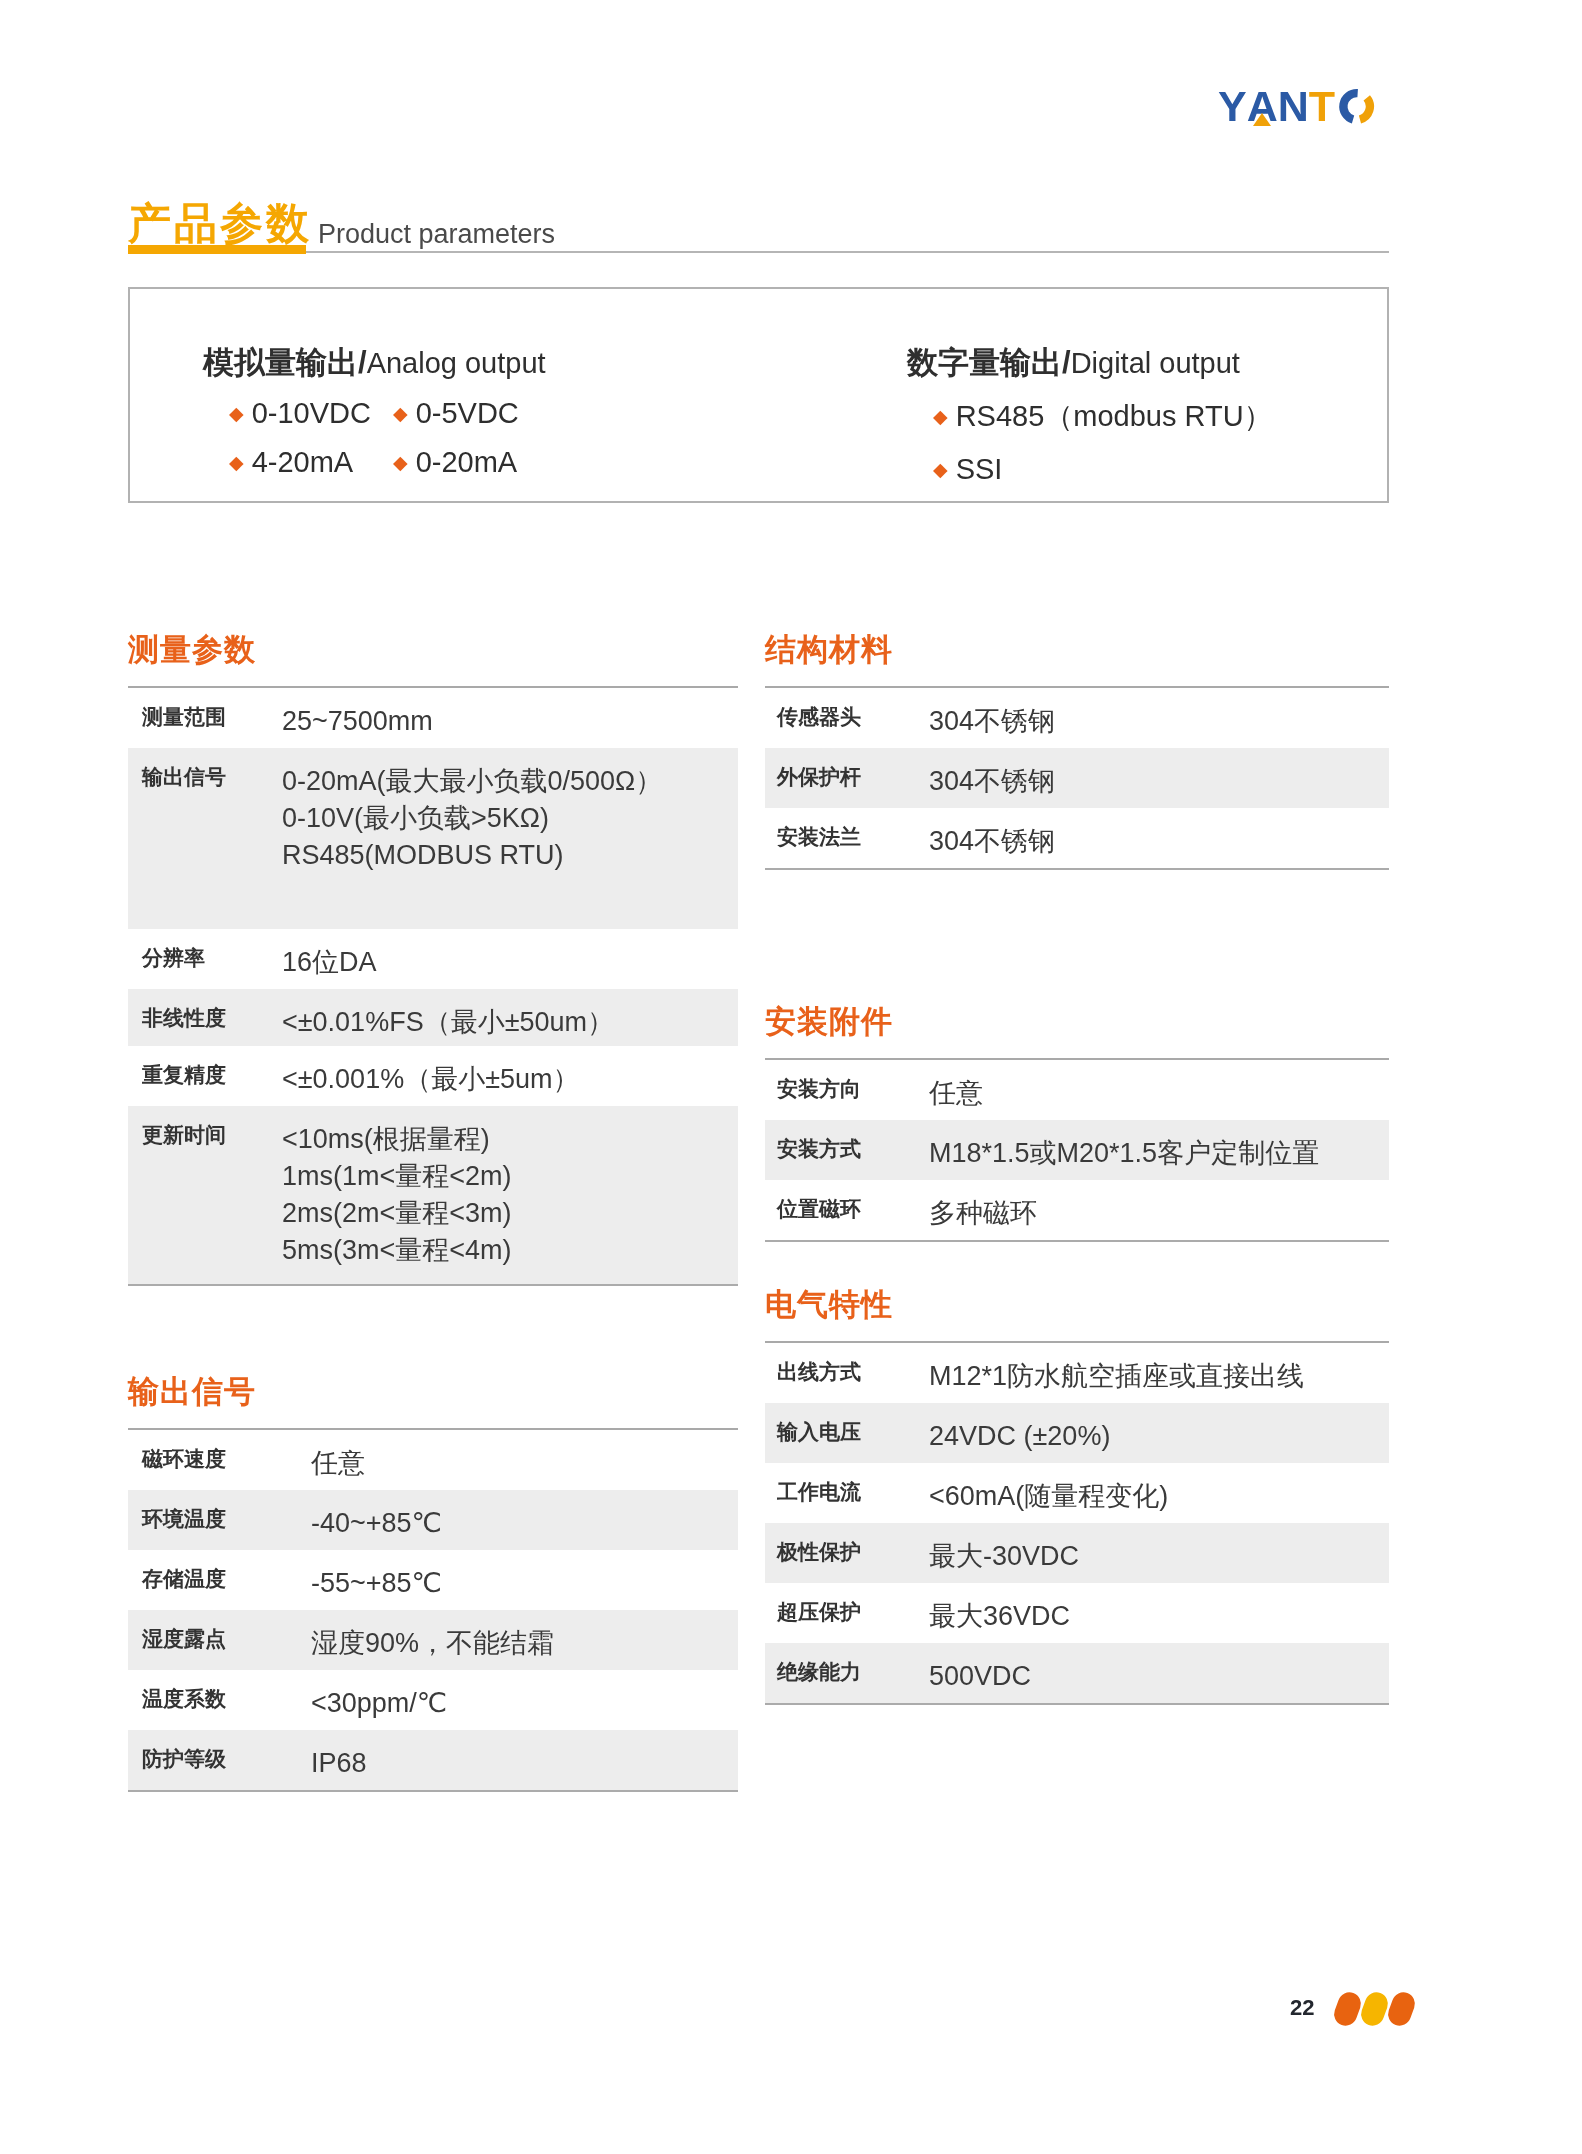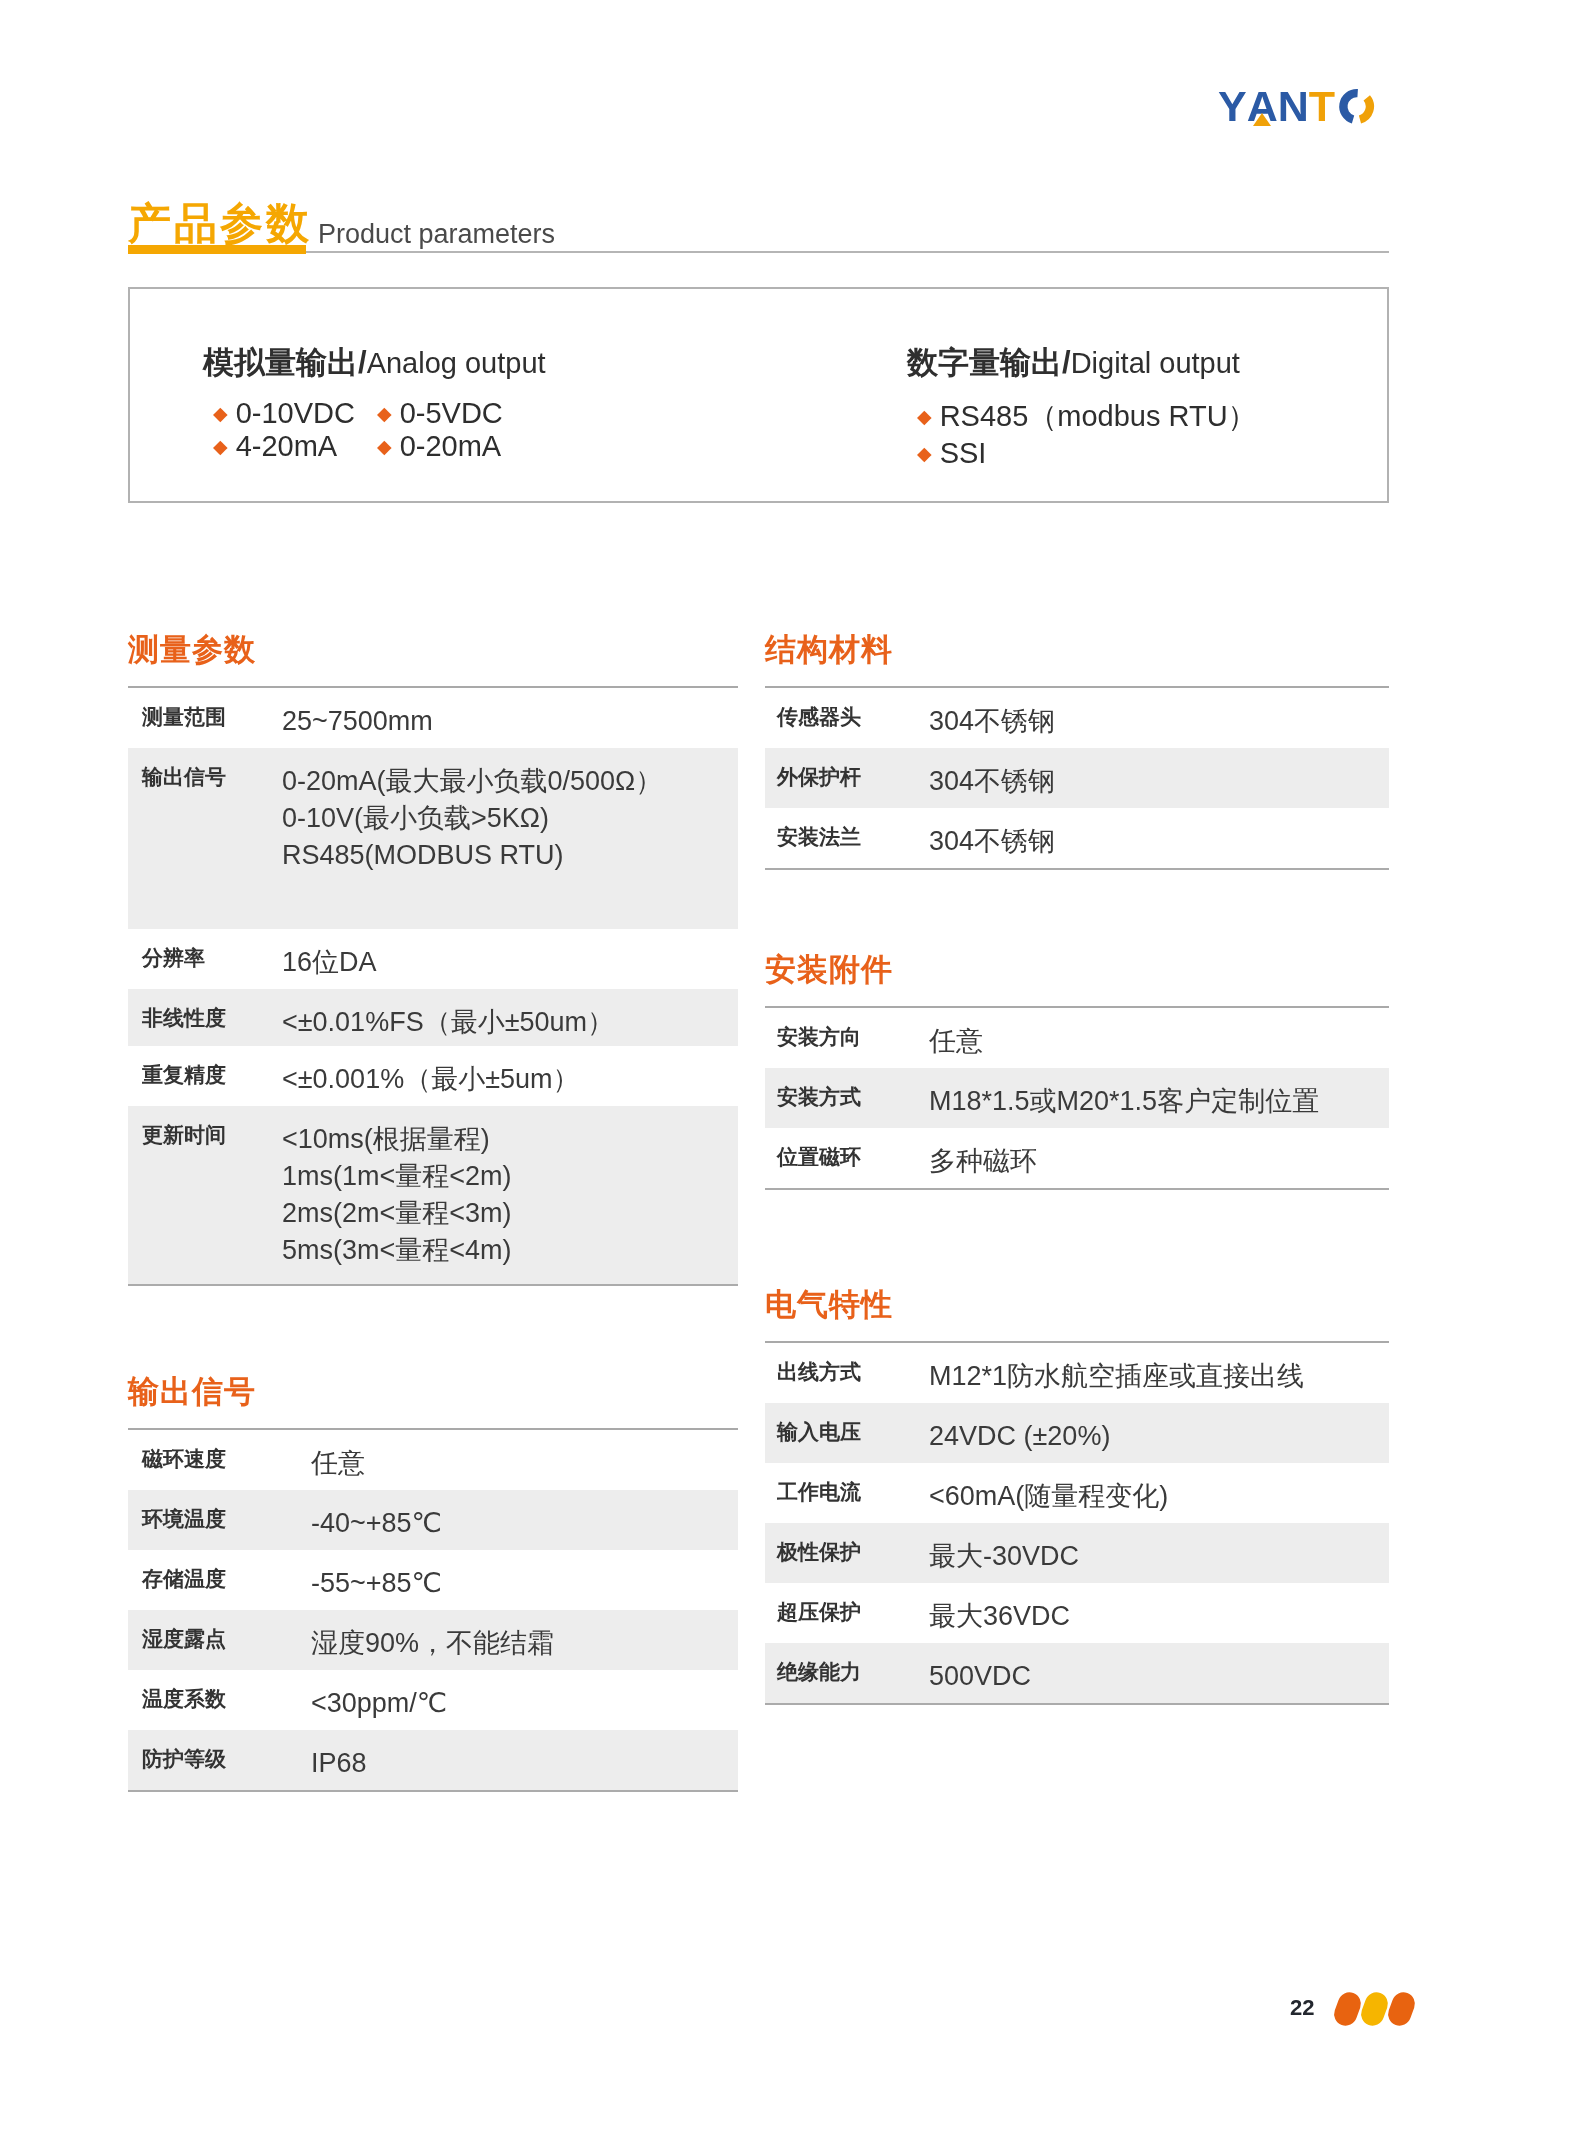--- a/index.html
+++ b/index.html
@@ -27,32 +27,32 @@
   
   .output-box{position:absolute;left:128px;top:287px;width:1257px;height:212px;
         border:2px solid #b2b2b2;background:#fff;}
   .box-col{position:absolute;top:56px;}
   .box-col.analog{left:73px;}
   .box-col.digital{left:777px;}
   .box-title{font-size:31px;line-height:36px;color:#2f2f2f;}
   .box-title .zh{font-weight:bold;}
   .box-title .sep{font-weight:bold;}
   .box-title .en{font-size:29px;font-weight:normal;}
-  .items{margin:16px 0 0 10px;display:grid;font-size:29px;color:#2e2e2e;}
+  .items{margin:16px 0 0 26px;display:grid;row-gap:16px;font-size:29px;color:#2e2e2e;}
   .items.grid2{grid-template-columns:164px auto;}
   .items.grid1{grid-template-columns:auto;}
   .item{white-space:nowrap;}
   .diamond{color:#e8611a;font-size:19px;margin-right:8px;vertical-align:3px;}
 
   
   .spec{position:absolute;}
   .sec-measure{left:128px;top:632px;width:610px;}
   .sec-work{left:128px;top:1374px;width:610px;}
   .sec-structure{left:765px;top:632px;width:624px;}
-  .sec-mounting{left:765px;top:952px;width:624px;}
+  .sec-mounting{left:765px;top:1004px;width:624px;}
   .sec-electrical{left:765px;top:1287px;width:624px;}
   .spec h2{margin:0;font-size:31px;line-height:36px;font-weight:bold;color:#e8611a;letter-spacing:1px;}
   .spec .rule{margin-top:18px;height:2px;background:#a9a9a9;}
   .rows{border-bottom:2px solid #ababab;}
   .row{display:flex;align-items:flex-start;}
   .row:nth-child(even){background:#ededed;}
   .rh60{height:60px;}
   .rh64{height:57px;}
   .rh181{height:181px;}
   .rh178{height:178px;}

